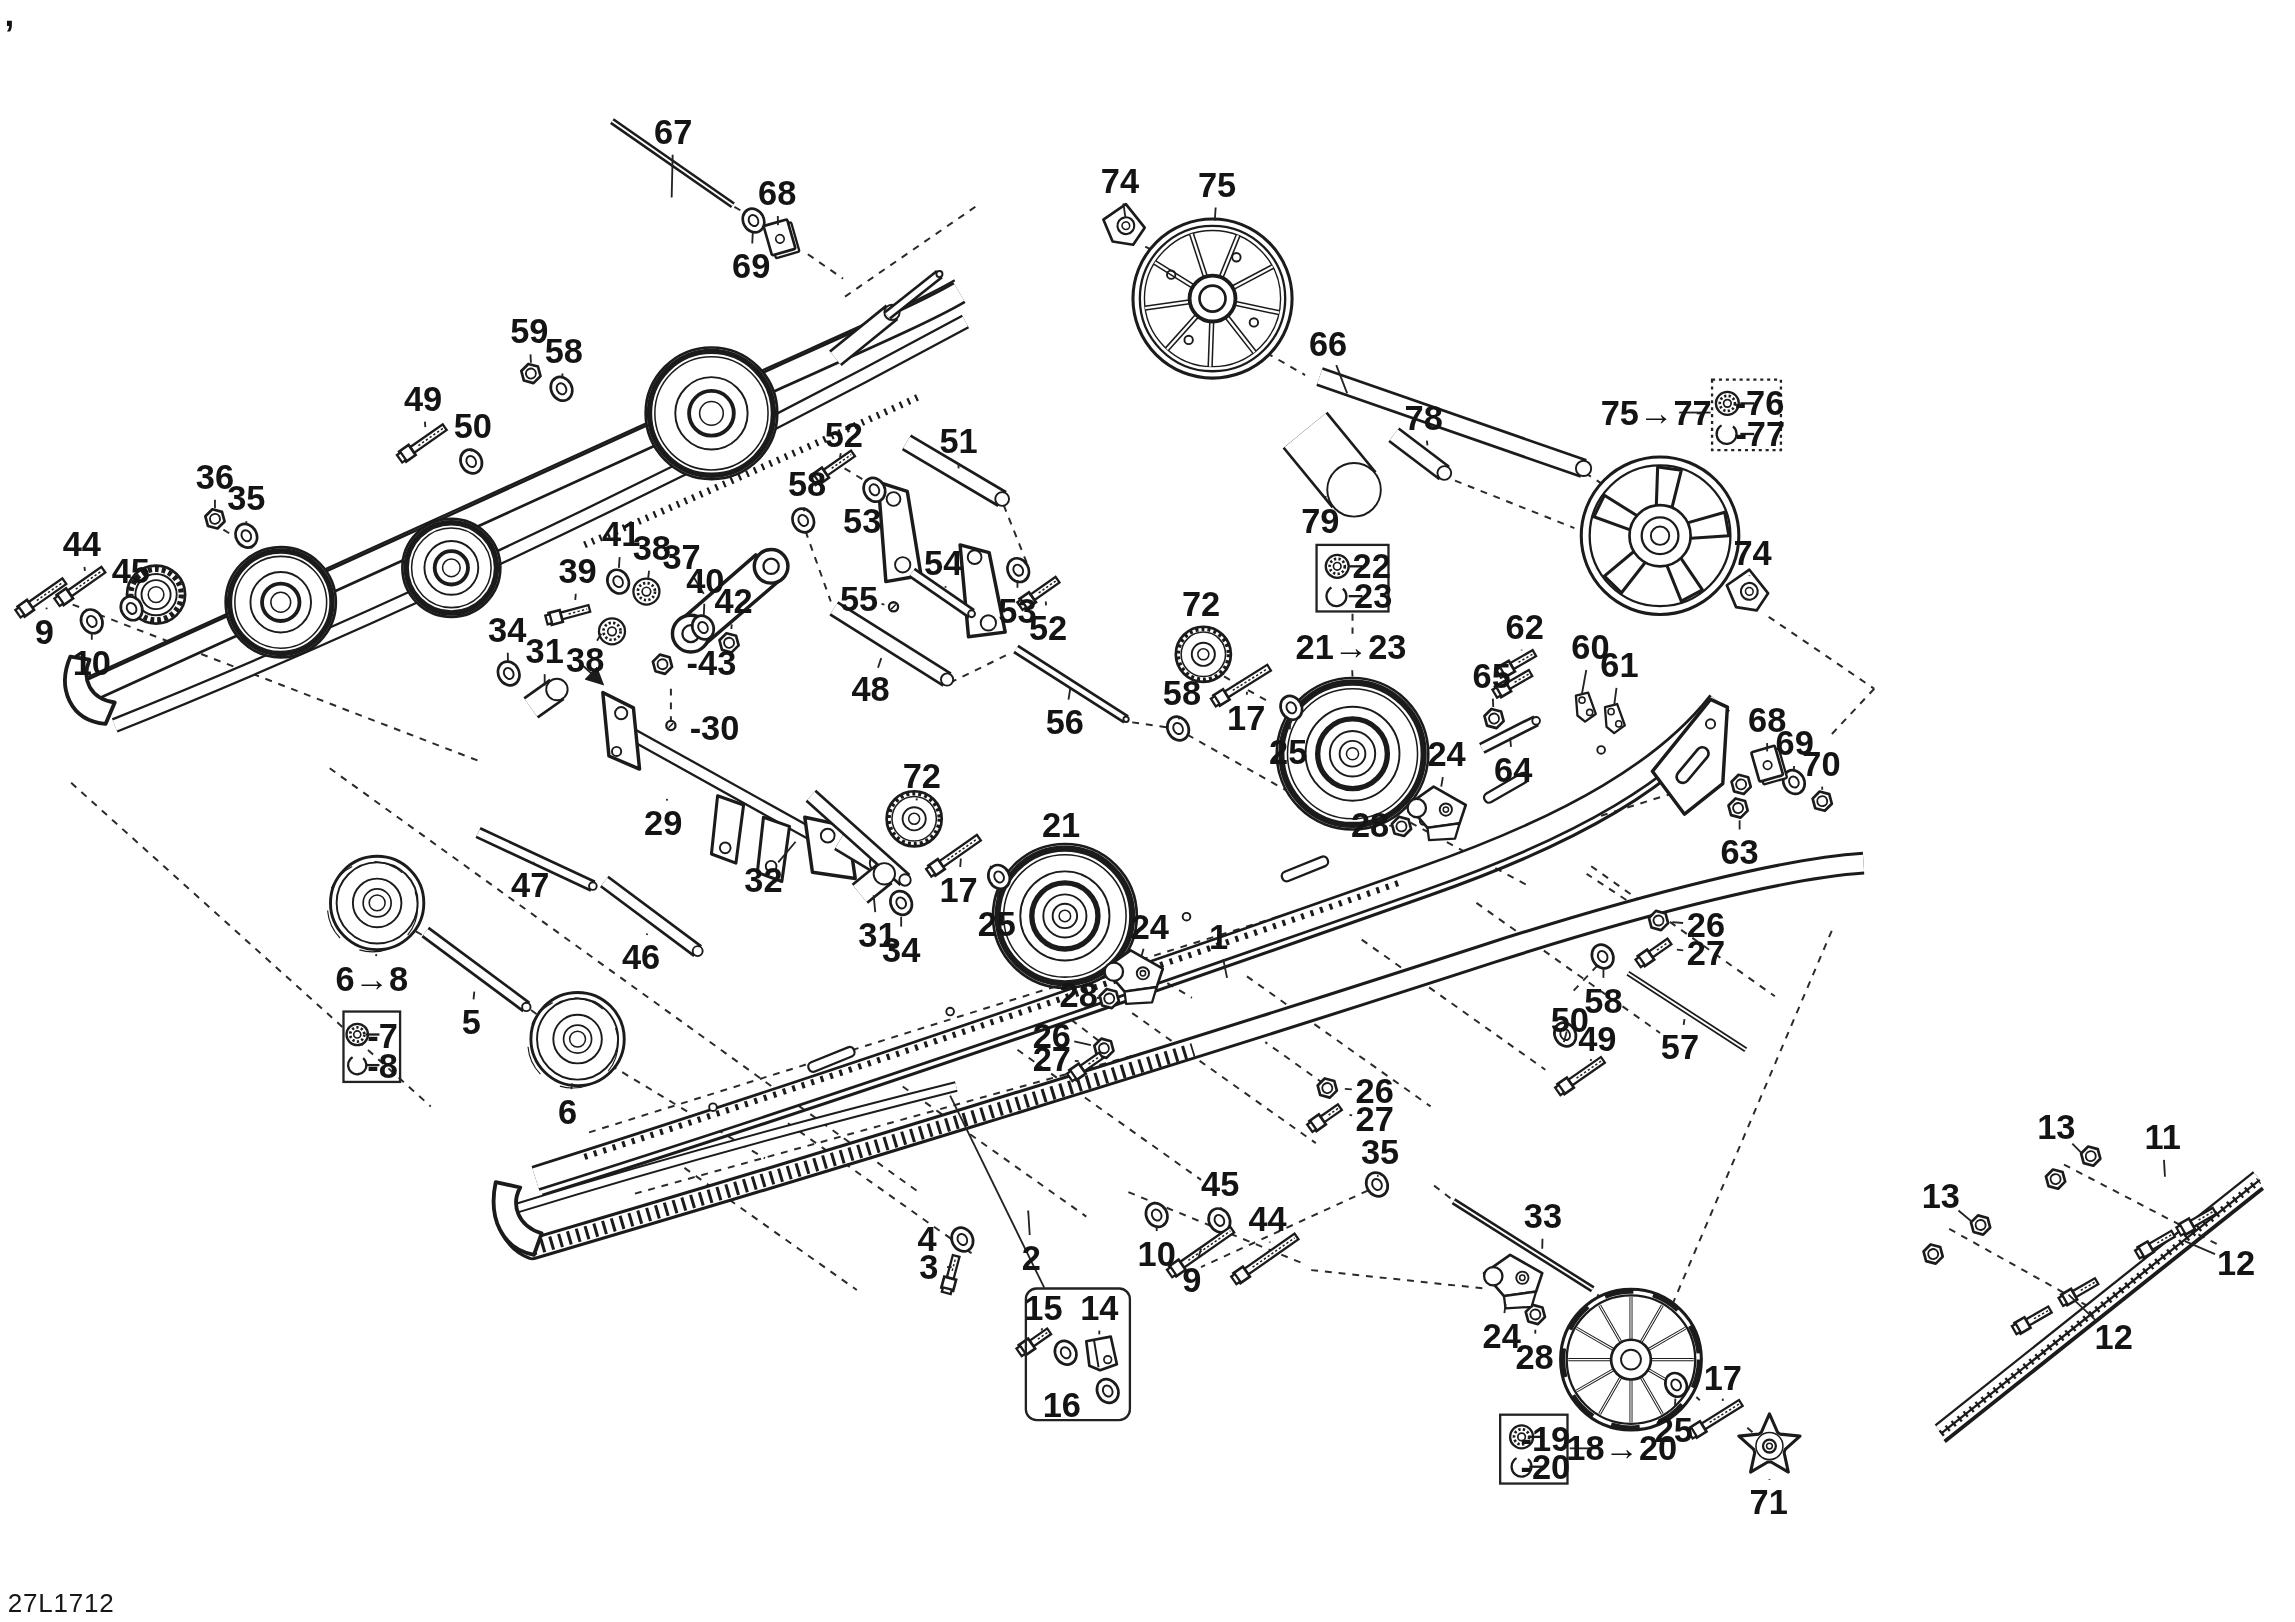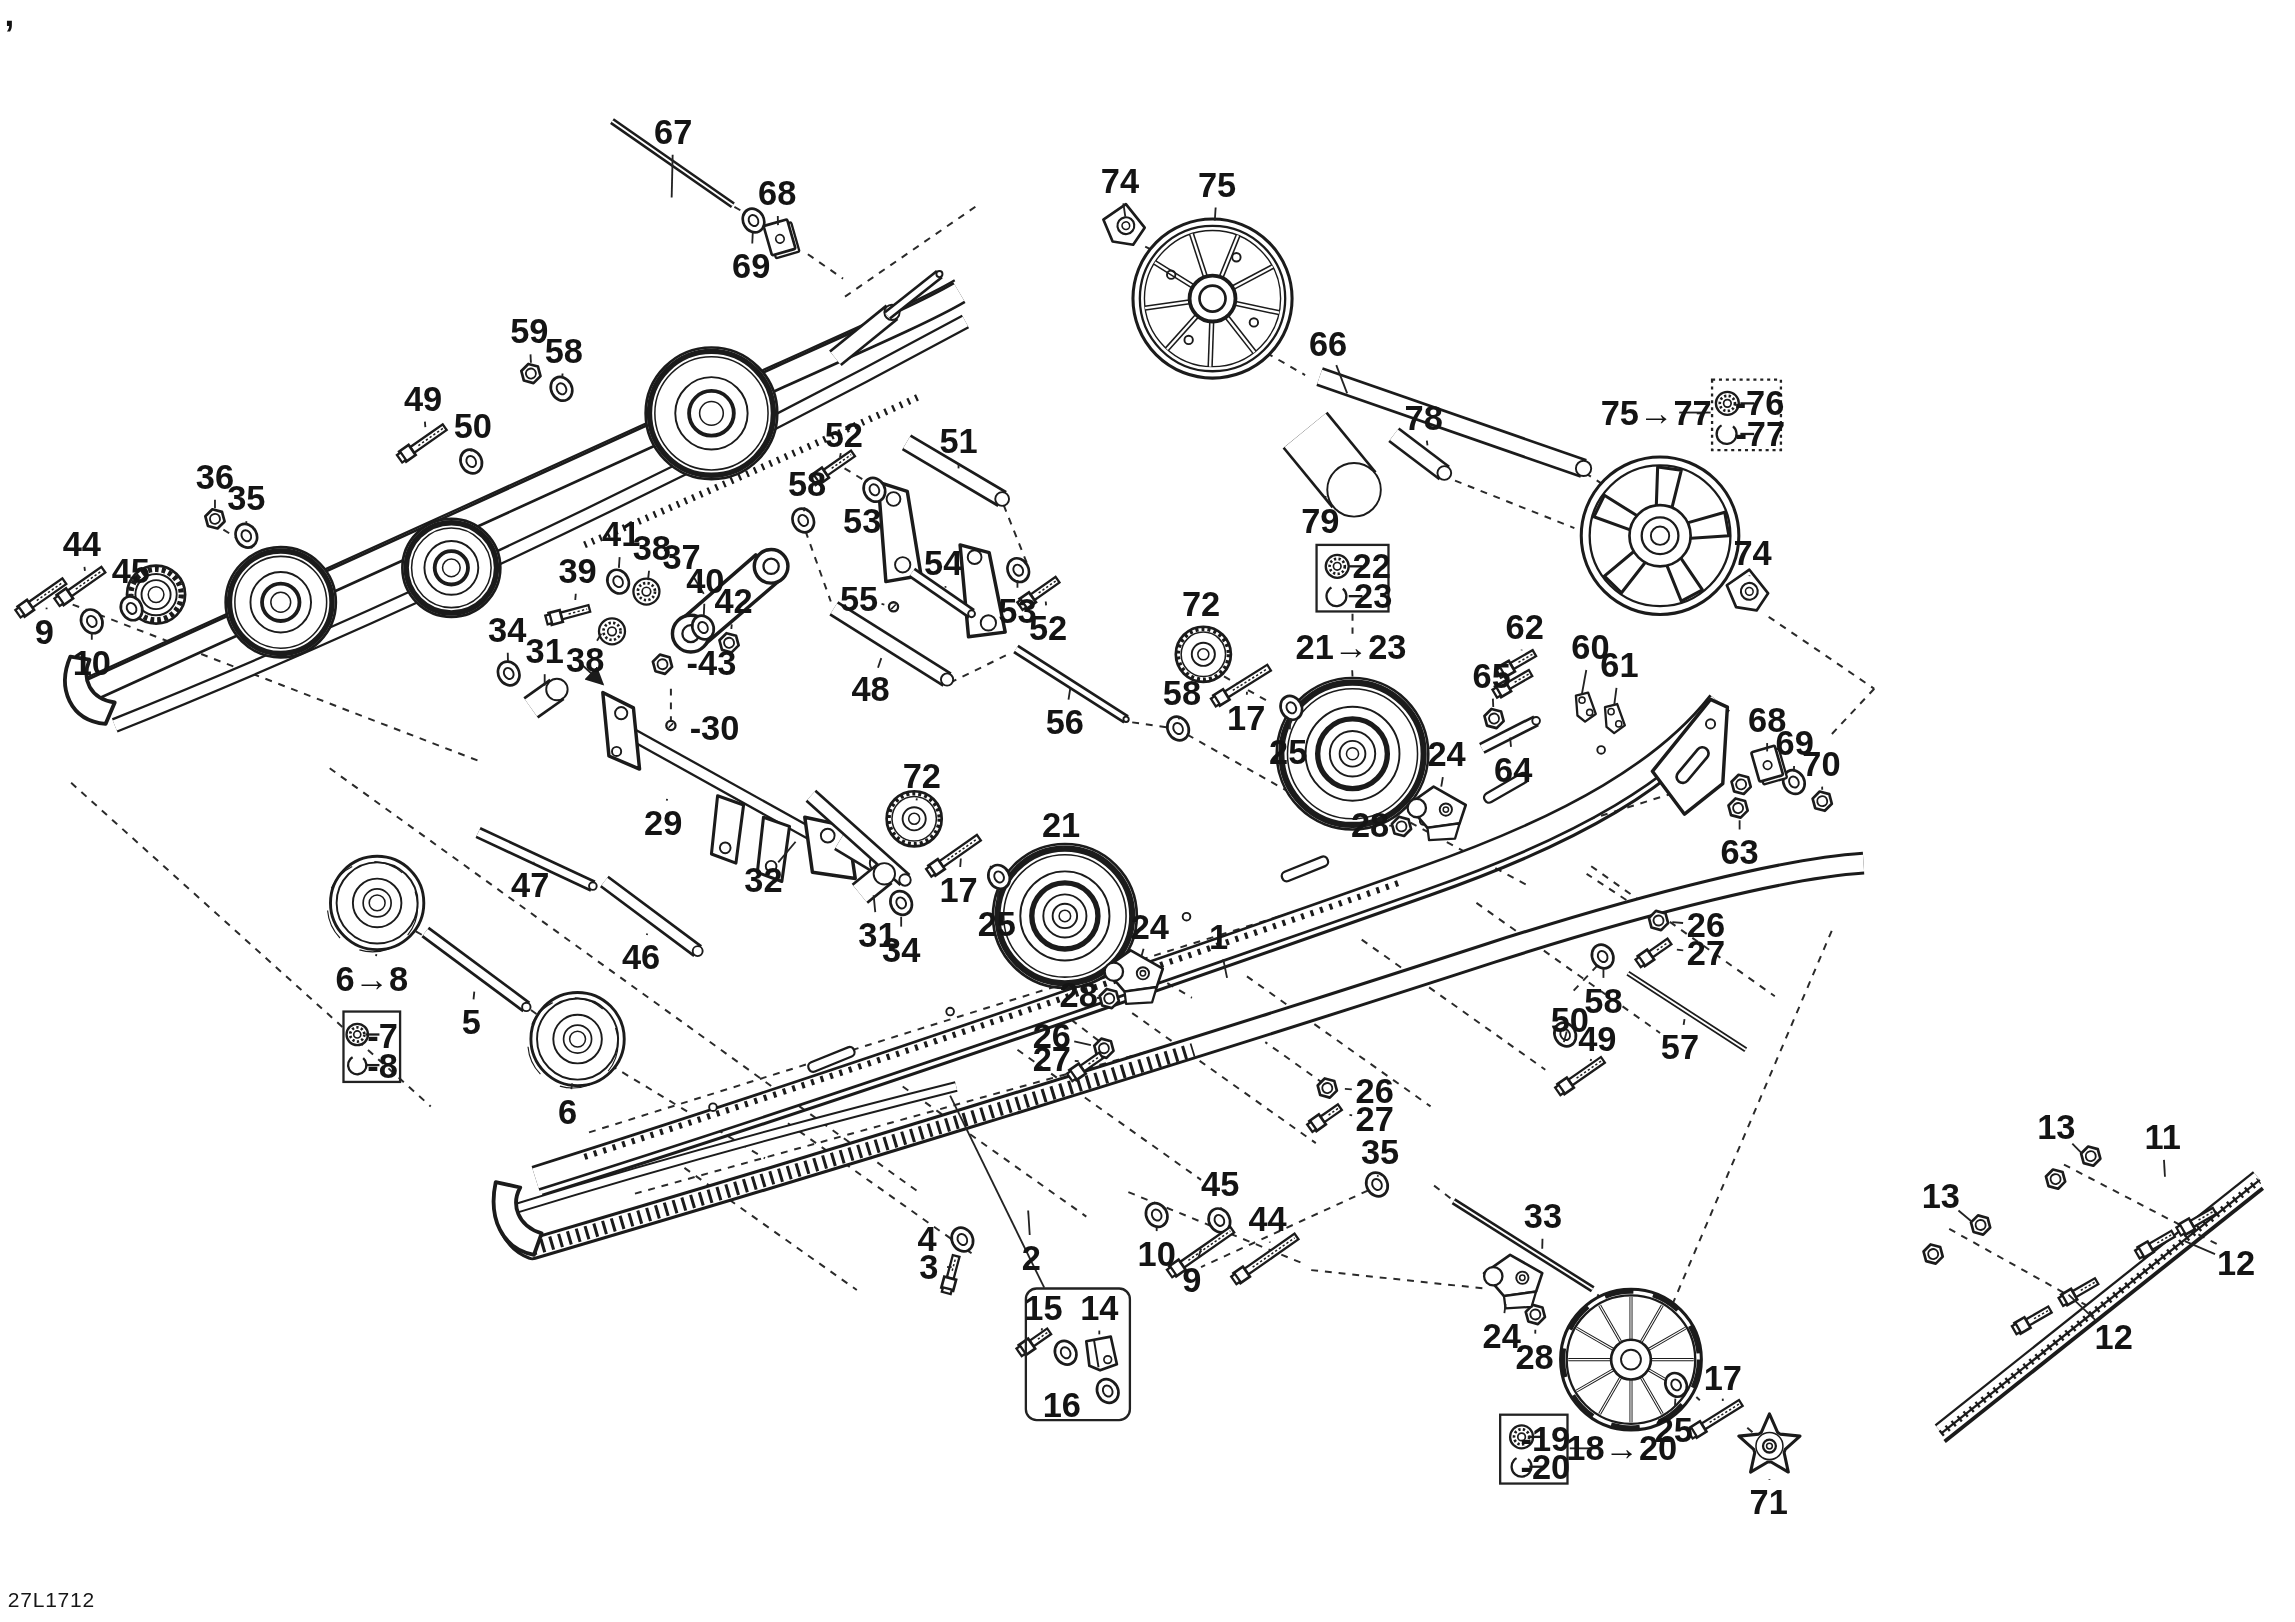--- a/index.html
+++ b/index.html
@@ -5,21 +5,21 @@
   html,body{margin:0;padding:0;background:#fff;}
   body{width:2295px;height:1623px;position:relative;overflow:hidden;
        font-family:"Liberation Sans",sans-serif;}
   svg{position:absolute;left:0;top:0;}
   .dashedl{stroke:#2a2a2a;stroke-width:2.6;stroke-dasharray:9 9;fill:none;}
   .leader{stroke:#232323;stroke-width:2.4;fill:none;}
   .callout{font-family:"Liberation Sans",sans-serif;font-weight:bold;font-size:45px;
            fill:#141414;text-anchor:middle;}
   .ink{stroke:#1b1b1b;fill:none;stroke-linejoin:round;}
   .fw{fill:#fff;stroke:#1b1b1b;stroke-linejoin:round;}
-  .partcode{position:absolute;left:7.7px;top:1588px;font-size:21px;color:#161616;
+  .partcode{position:absolute;left:7.7px;top:1588px;font-size:26px;color:#161616;
             letter-spacing:0.8px;}
   .stray{position:absolute;left:4.6px;top:-6.1px;font-size:35px;font-weight:bold;color:#111;}
 </style>
 </head>
 <body>
 
 <svg width="2295" height="1623" viewBox="0 0 3000 2121">
   <defs>
     <marker id="arrh" markerWidth="12" markerHeight="12" refX="9" refY="5" orient="auto">
       <path d="M0,0 L10,5 L0,10 Z" fill="#1b1b1b"></path>

